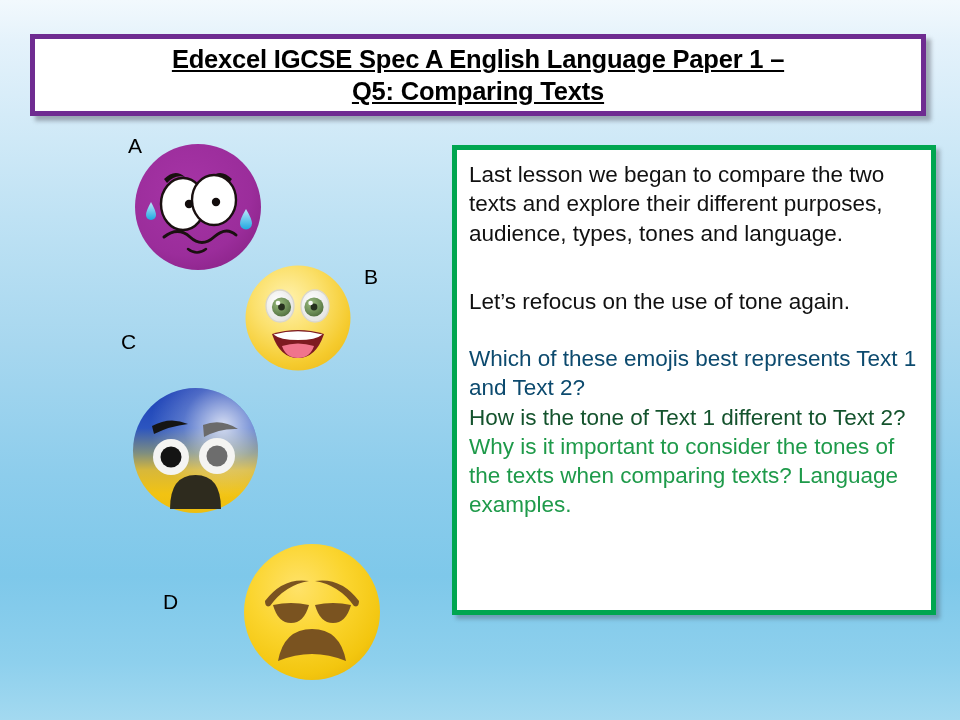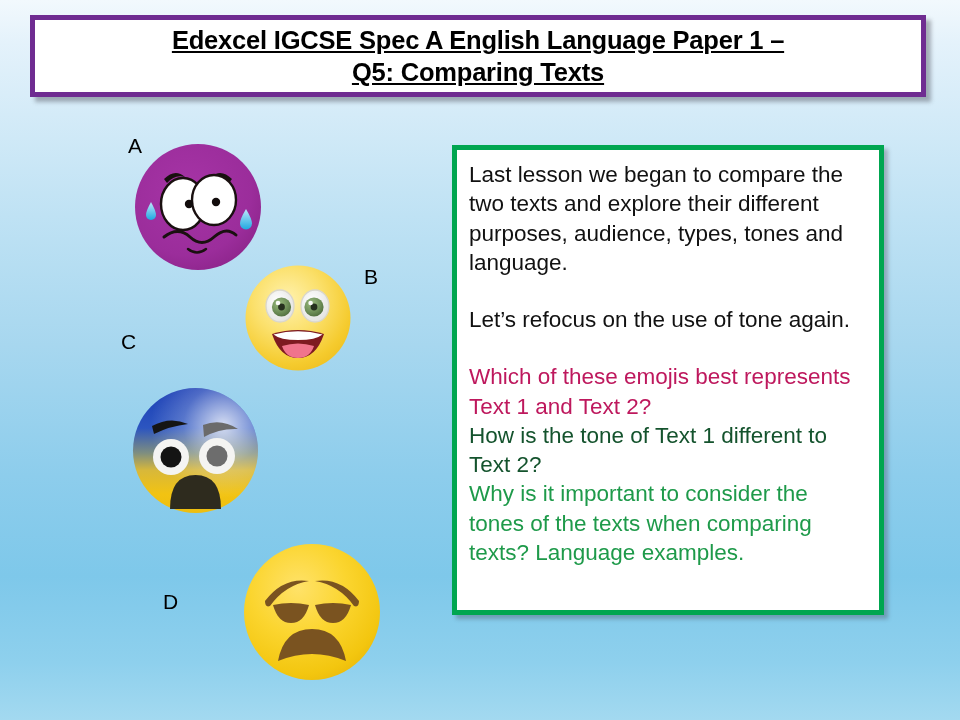--- a/index.html
+++ b/index.html
@@ -27,21 +27,21 @@
         #7ec8ea 80%,
         #8ed0ed 92%,
         #a3d9f0 100%);
     overflow: hidden;
   }
 
   
   #title-box {
     position: absolute;
     left: 30px;
-    top: 15px;
+    top: 34px;
     width: 896px;
     height: 82px;
     background: #ffffff;
     border: 5px solid #6F2C91;
     box-sizing: border-box;
     box-shadow: 5px 5px 4px rgba(60,60,70,0.38);
     display: flex;
     align-items: center;
     justify-content: center;
   }
@@ -57,38 +57,38 @@
     letter-spacing: -0.2px;
     padding: 0 8px;
     white-space: pre-line;
   }
 
   
   #info-box {
     position: absolute;
     left: 452px;
     top: 145px;
-    width: 432px;
+    width: 484px;
     height: 470px;
     background: #ffffff;
     border: 5px solid #00A650;
     box-sizing: border-box;
     box-shadow: 4px 4px 4px rgba(60,60,70,0.33);
     padding: 10px 12px 8px 12px;
   }
   .para {
     font-family: "Liberation Sans", sans-serif;
     font-size: 22.5px;
     line-height: 1.30;
     margin: 0;
     color: #111111;
     white-space: pre-line;
   }
-  .para.gap { margin-top: 28px; }
-  .para.red   { color: #be185d; margin-top: 28px; }
+  .para.gap { margin-top: 39px; }
+  .para.red   { color: #0c4a6e; margin-top: 28px; }
   .para.brown { color: #14532d; }
   .para.green { color: #1E9A4A; }
 
   
   .emoji-label {
     position: absolute;
     font-family: "Liberation Sans", sans-serif;
     font-size: 21px;
     color: #000000;
     line-height: 1;

